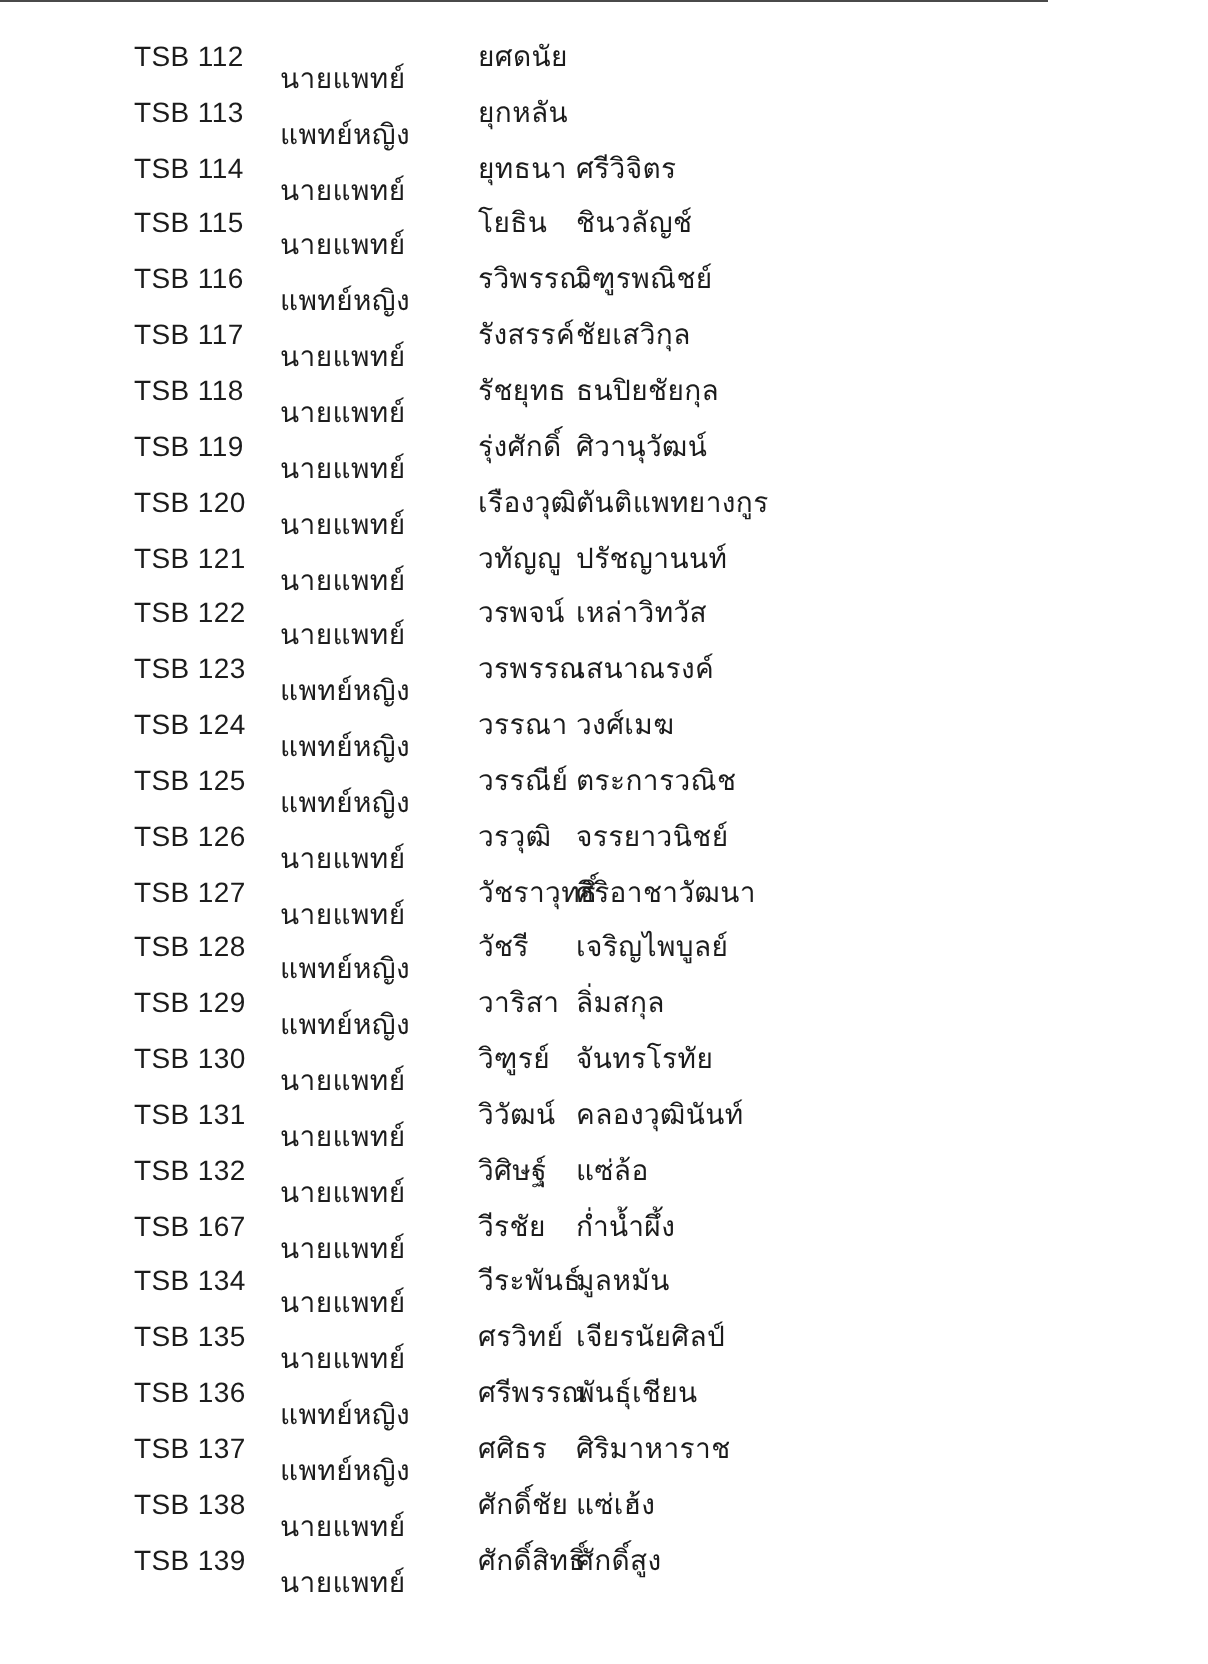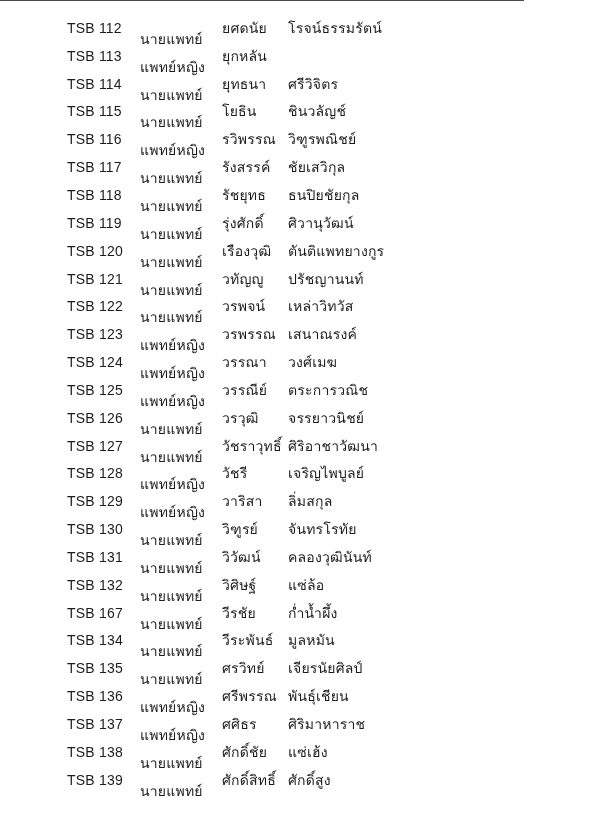--- a/index.html
+++ b/index.html
@@ -41,35 +41,34 @@
     position: absolute;
     top: 50%;
     transform: translateY(-50%);
     white-space: nowrap;
     font-size: 14px;
     color: #1c1c1c;
     letter-spacing: 0.2px;
   }
   .c.id    { left: 67px; }
   .c.title { left: 140px; margin-top: 11px; }
-  .c.first { left: 222px; }
+  .c.first { left: 239px; }
   .c.last  { left: 288px; }
 </style>
 </head>
 <body>
 
 <div id="page">
   <div id="top-rule"></div>
   <div id="right-rule"></div>
   <div id="rows">
   <div class="row">
     <span class="c id">TSB 112</span>
     <span class="c title">นายแพทย์</span>
     <span class="c first">ยศดนัย</span>
-    <span class="c last">โรจน์ธรรมรัตน์</span>
   </div>
 
   <div class="row">
     <span class="c id">TSB 113</span>
     <span class="c title">แพทย์หญิง</span>
     <span class="c first">ยุกหลัน</span>
   </div>
 
   <div class="row">
     <span class="c id">TSB 114</span>

